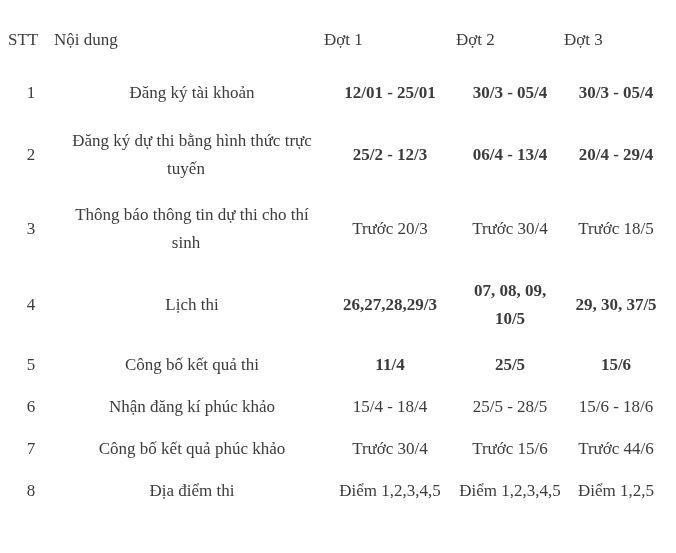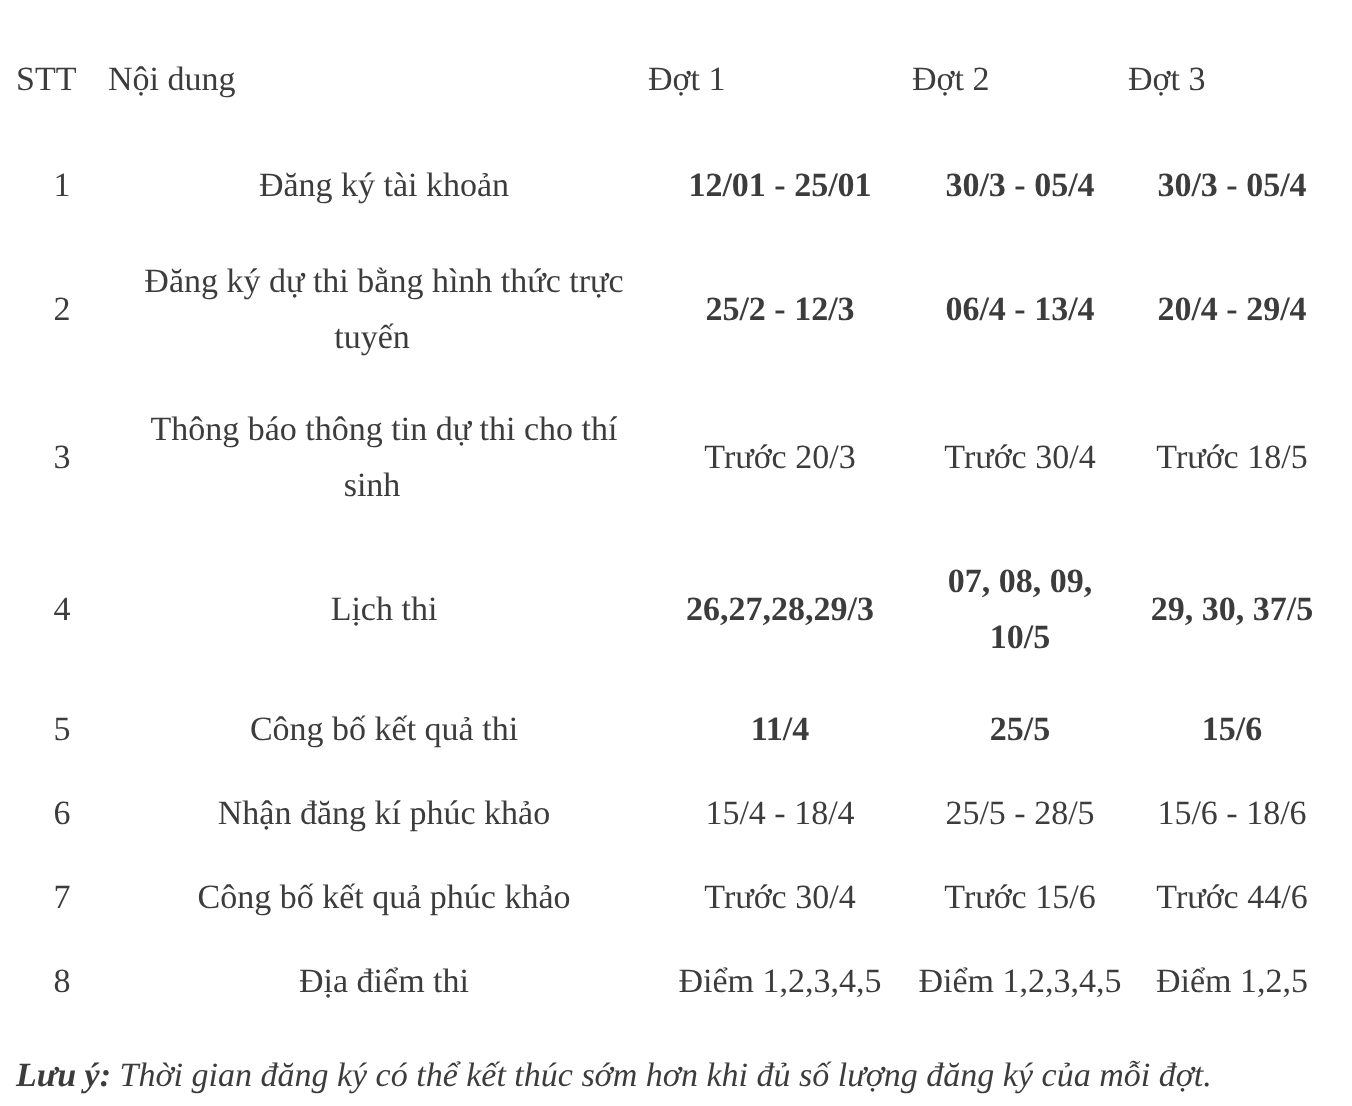--- a/index.html
+++ b/index.html
@@ -145,15 +145,14 @@
         <tr class="pad-sm">
           <td class="stt">8</td>
           <td class="noidung">Địa điểm thi</td>
           <td class="dot">Điểm 1,2,3,4,5</td>
           <td class="dot">Điểm 1,2,3,4,5</td>
           <td class="dot">Điểm 1,2,5</td>
         </tr>
       </tbody>
   </table>
 
-  <p class="note"><span class="note-label">Lưu ý:</span> <span>Thời gian đăng ký có thể kết thúc sớm hơn khi đủ số lượng đăng ký của mỗi đợt.</span></p>
 
 </div>
 
 </body></html>

